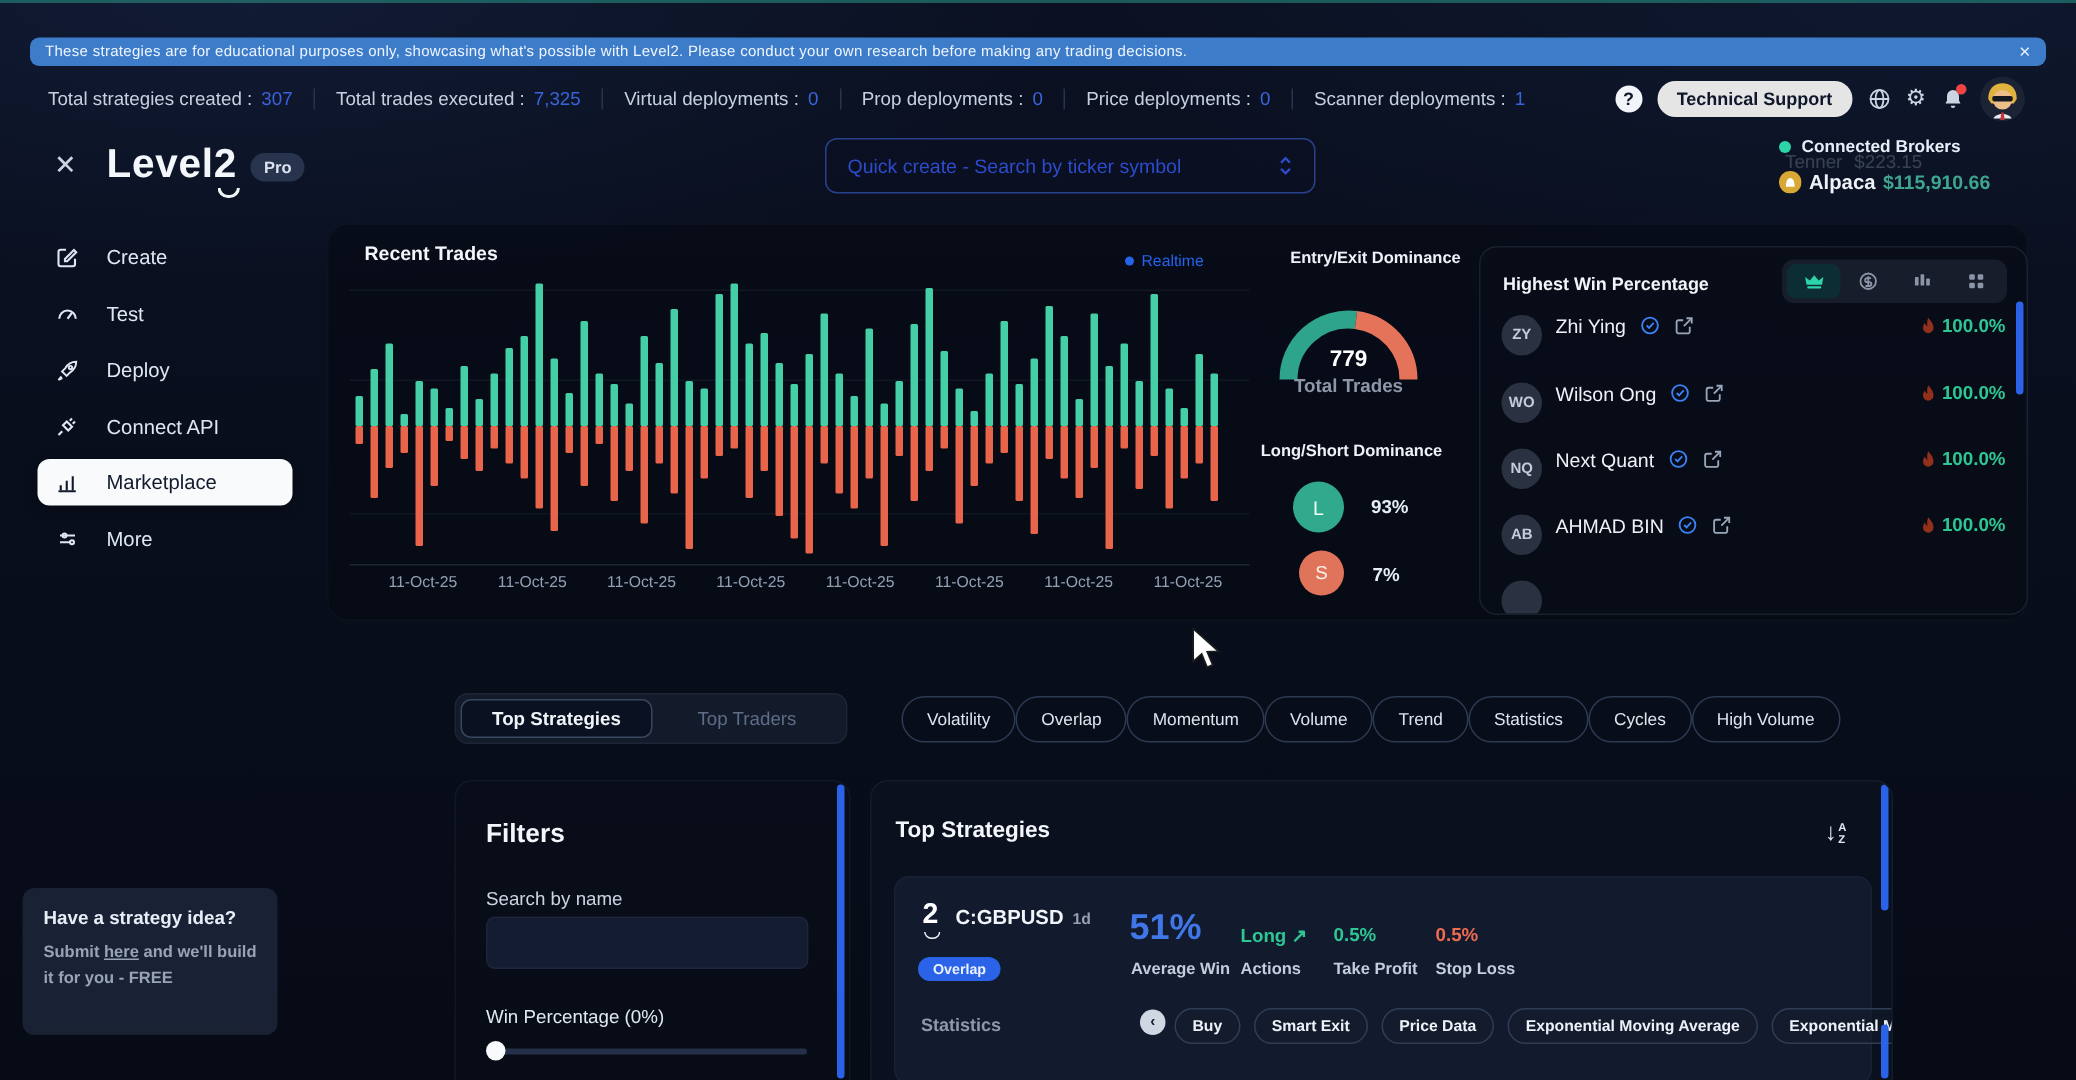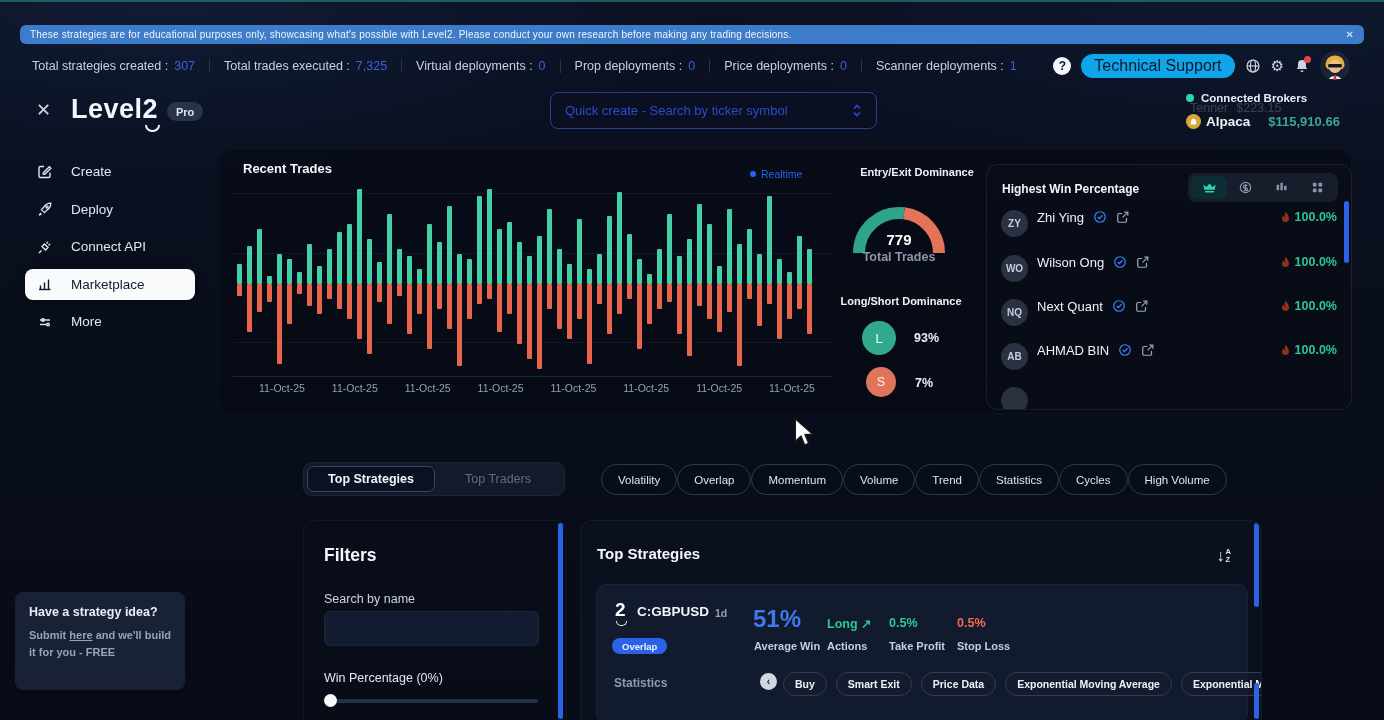--- a/index.html
+++ b/index.html
@@ -19,21 +19,21 @@
   .banner-close{margin-left:auto;color:#e3eefb;font-size:10px;cursor:pointer}
 
   
   .statsbar{left:18px;top:50px;right:34px;height:32px;display:flex;align-items:center}
   .stat{display:flex;gap:6px;padding:0 14px;font-size:12.5px;color:#c6d1e0;white-space:nowrap;align-items:center}
   .stat + .stat{border-left:1px solid #25344f}
   .stat .v{color:#3a63da}
   .sb-right{margin-left:auto;display:flex;align-items:center;gap:10px}
   .help{width:18px;height:18px;border-radius:50%;background:#f1f5f9;color:#0f172a;
         font-weight:bold;font-size:12px;display:flex;align-items:center;justify-content:center}
-  .support{height:24px;padding:0 13px;background:#0ea5e9;color:#0f172a;font-weight:normal;font-size:16px;
+  .support{height:24px;padding:0 13px;background:#e5e5e5;color:#0f172a;font-weight:bold;font-size:12px;
            border-radius:12px;display:flex;align-items:center;cursor:pointer;white-space:nowrap}
   .ic16{width:16px;height:16px;display:block}
   .gear{font-size:15px;color:#cbd5e1;line-height:16px}
   .bell{position:relative;width:16px;height:16px}
   .bell .dot{position:absolute;top:-2px;right:-1px;width:7px;height:7px;border-radius:50%;background:#ef4444}
   .avatar{width:30px;height:30px;border-radius:50%;overflow:hidden}
 
   
   .hdr-close{left:36px;top:99px;font-size:18px;color:#cbd5e1;cursor:pointer}
   .logo{left:71px;top:94px;font-size:27px;font-weight:bold;color:#f3f6fa;letter-spacing:.5px;display:flex}
@@ -46,21 +46,21 @@
          display:flex;align-items:center;padding:0 14px;box-sizing:border-box;background:rgba(10,16,35,.4);cursor:pointer}
   .quick .ph{font-size:13px;color:#2c4ccc}
   .quick .chev{margin-left:auto}
   .brokers{left:1186px;top:92px;width:178px;height:40px}
   .cb-row{display:flex;align-items:center;gap:7px}
   .cb-dot{width:8px;height:8px;border-radius:50%;background:#2dd4a8}
   .cb-label{font-size:11.5px;font-weight:bold;color:#e8eef7}
   .ghost{position:absolute;left:4px;top:9px;opacity:.22;font-size:12.5px;color:#cfe8e2;display:flex;gap:8px}
   .alp-row{position:absolute;left:0;top:22px;display:flex;align-items:center;gap:5px}
   .alp-name{font-size:13.5px;font-weight:bold;color:#eef2f7}
-  .alp-bal{font-size:13px;font-weight:bold;color:#3ea58f;margin-left:13px}
+  .alp-bal{font-size:13px;font-weight:bold;color:#3ea58f;margin-left:0}
 
   
   .nav{left:25px;top:156px;width:170px}
   .nav-item{height:31px;display:flex;align-items:center;gap:18px;padding:0 12px;margin-bottom:6.5px;
             font-size:13.5px;color:#dfe7f2;border-radius:8px;cursor:pointer}
   .nav-item svg{flex:0 0 16px}
   .nav-item.active{background:#f8fafc;color:#111a2c;box-shadow:0 2px 8px rgba(0,0,0,.4)}
   .idea{left:15px;top:592px;width:170px;height:98px;background:rgba(40,53,77,.55);border-radius:8px;
         padding:13px 14px;box-sizing:border-box}
   .idea h4{margin:0;font-size:12.5px;color:#e8eef7}
@@ -268,20 +268,27 @@
 
 <div class="abs nav">
   <div class="nav-item">
     <svg class="ic16" viewBox="0 0 16 16" fill="none" stroke="currentColor" stroke-width="1.4">
         <path d="M13 8.5V12a1.5 1.5 0 0 1-1.5 1.5h-8A1.5 1.5 0 0 1 2 12V4a1.5 1.5 0 0 1 1.5-1.5H7"></path>
         <path d="M12.3 2.7l1.5 1.5-6 6H6.3V8.7z"></path>
       </svg>
     <span>Create</span>
   </div>
   <div class="nav-item">
+    <svg class="ic16" viewBox="0 0 16 16" fill="none" stroke="currentColor" stroke-width="1.4">
+        <path d="M2.5 11.5a5.5 5.5 0 1 1 11 0"></path>
+        <path d="M8 11.5l3-4"></path>
+      </svg>
+    <span>Test</span>
+  </div>
+  <div class="nav-item">
     <svg class="ic16" viewBox="0 0 16 16" fill="none" stroke="currentColor" stroke-width="1.3">
         <path d="M13.8 2.2c-3 0-5.6 1.5-7.2 4.2L4.4 8.6l3 3 2.2-2.2c2.7-1.6 4.2-4.2 4.2-7.2z"></path>
         <circle cx="10" cy="6" r="1.1"></circle>
         <path d="M4 12l-2 2.2L4.6 13"></path>
       </svg>
     <span>Deploy</span>
   </div>
   <div class="nav-item">
     <svg class="ic16" viewBox="0 0 16 16" fill="none" stroke="currentColor" stroke-width="1.4">
         <path d="M2 14l2.5-2.5"></path>

